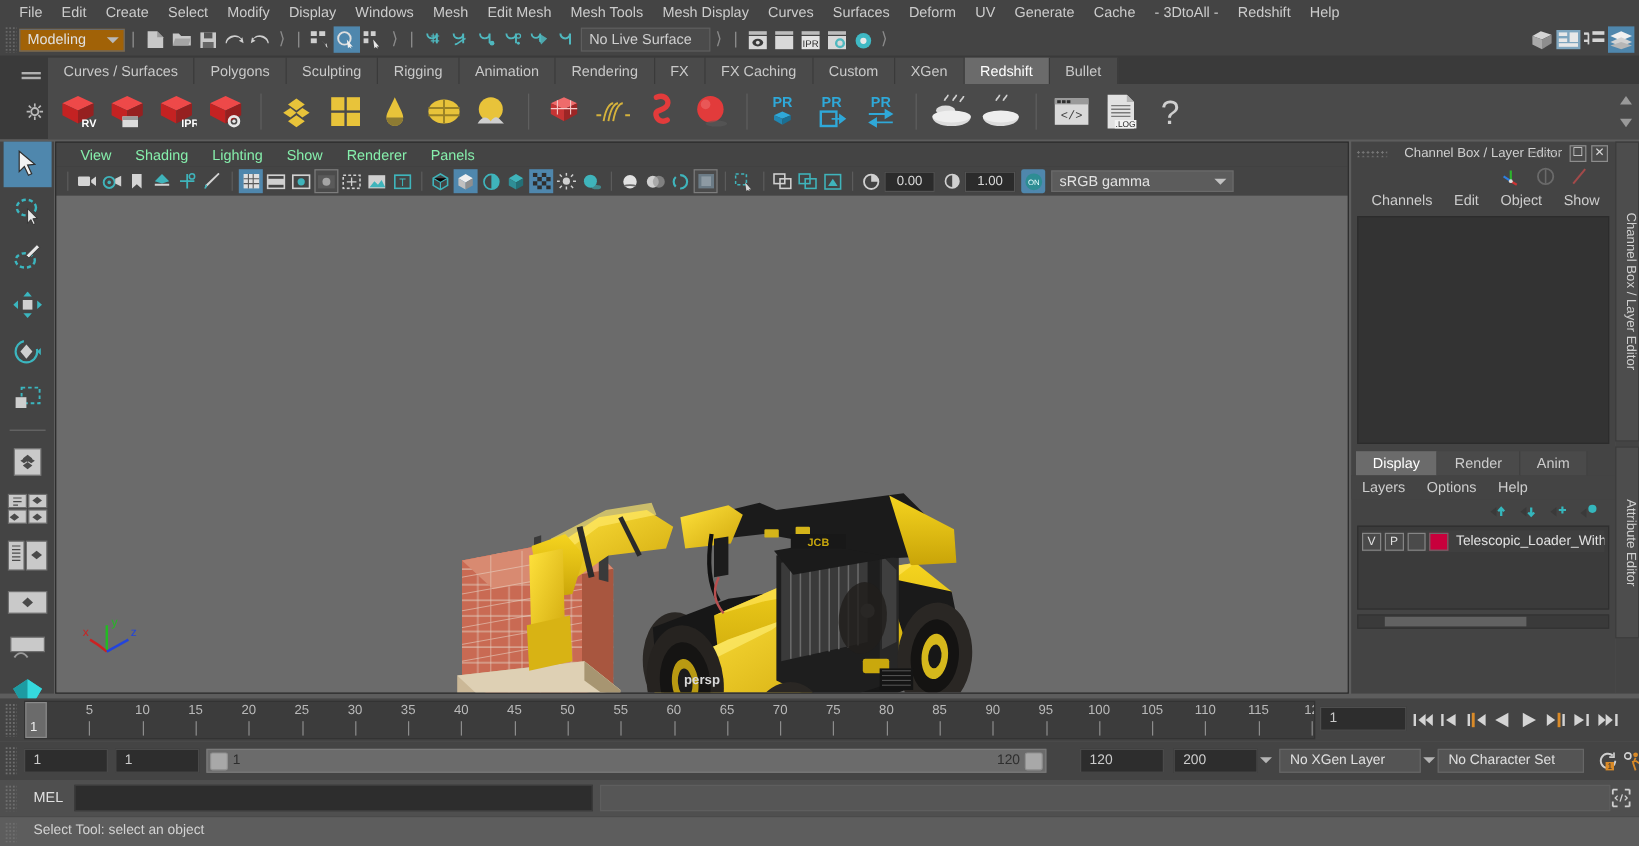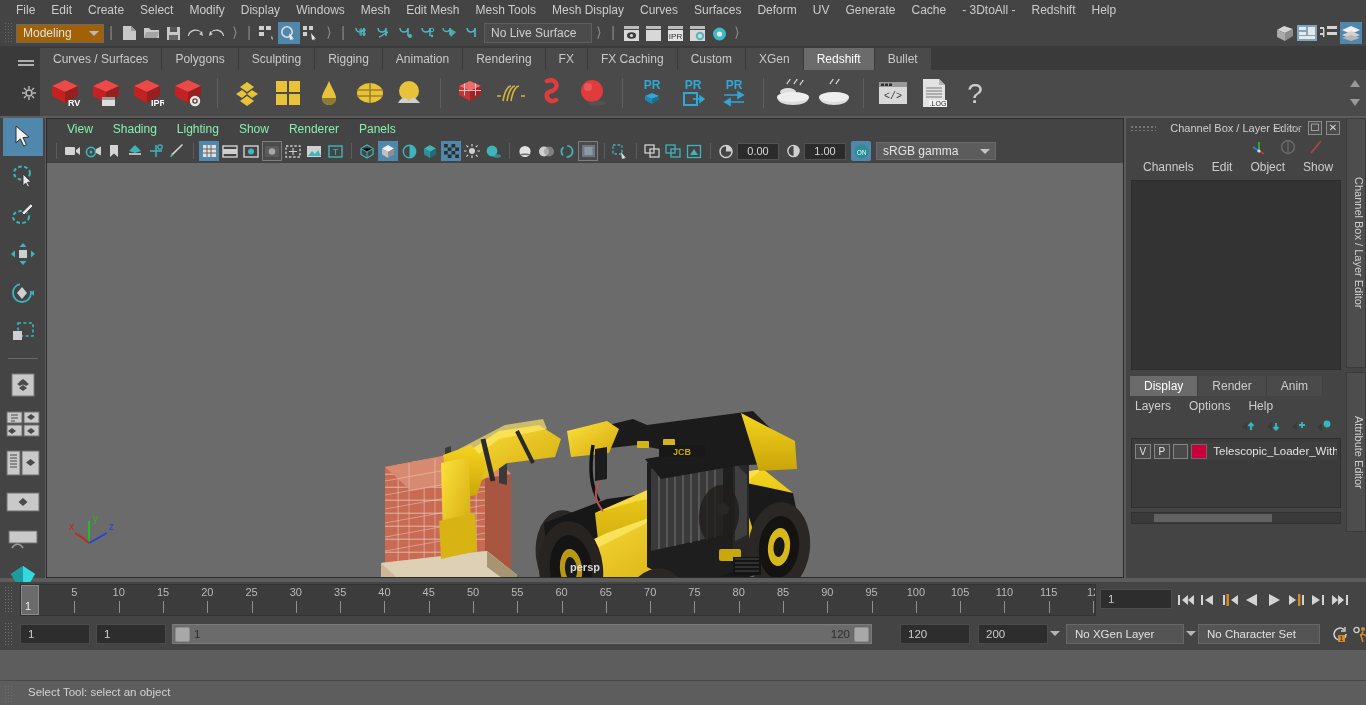--- a/index.html
+++ b/index.html
@@ -61,21 +61,21 @@
        border:1px solid #2a2a2a; }
   .vpmenu{ height:20px; display:flex; align-items:center; padding-left:10px; background:#444444; }
   .vpmenu .mi{ padding:0 10px; color:#86efac; font-size:12px; line-height:20px;}
   .vptools{ height:24px; background:#444444; display:flex; align-items:center; padding-left:4px; }
   .vtb{ width:20px; height:20px; display:inline-flex; align-items:center; justify-content:center; margin-right:1px;}
   .vtb.on{ background:#4f87ad; }
   .vtb.framed{ border:1px solid #7d7d7d; background:#4b4b4b; }
   .vsep{ width:1px; height:16px; background:#5c5c5c; margin:0 5px; }
   .numfield{ width:42px; height:17px; background:#2b2b2b; border:1px solid #535353; color:#d7d7d7;
              font-size:11px; line-height:15px; text-align:center; }
-  .gammasel{ width:120px; height:18px; background:#5c5c5c; border:1px solid #6a6a6a; color:#e3e3e3;
+  .gammasel{ width:152px; height:18px; background:#5c5c5c; border:1px solid #6a6a6a; color:#e3e3e3;
              font-size:12px; line-height:16px; padding-left:6px; position:relative; margin-left:4px;}
   .gammasel .arr{ position:absolute; right:5px; top:6px; border-left:5px solid transparent;
                   border-right:5px solid transparent; border-top:5px solid #c2c2c2; }
   .canvas{ position:relative; width:100%; height:414px; background:#6b6b6b; overflow:hidden; }
   .camlabel{ position:absolute; bottom:4px; left:0; width:100%; text-align:center; font-size:11px;
              font-weight:bold; color:#d8d8d8; }
   .axisg{ position:absolute; left:18px; bottom:22px; width:60px; height:50px; }
 
   
   .rdock{ position:absolute; left:1126px; top:118px; width:220px; height:460px; background:#444444; }
@@ -1269,19 +1269,31 @@
     </span>
     <span style="position:absolute; left:1352px; top:8px;">
       <svg width="16" height="17" viewBox="0 0 16 17">
           <circle cx="4.5" cy="4" r="2.6" fill="none" stroke="#cfcfcf" stroke-width="1.3"></circle>
           <circle cx="11" cy="3" r="2" fill="#d98a28"></circle>
           <path d="M11 5.5 L9 10 L11 16 M11 8 L14 10 M11 8 L8 9" stroke="#d98a28" stroke-width="1.5" fill="none"></path>
         </svg>
     </span>
   </div>
 
+  <div class="cmdrow">
+    <div class="cgrip"></div>
+    <div class="mellbl">MEL</div>
+    <div class="melin"></div>
+    <div class="melout"></div>
+    <div class="melbtn">
+      <svg width="18" height="18" viewBox="0 0 18 18">
+          <path d="M2 2h4M2 2v4M16 2h-4M16 2v4M2 16h4M2 16v-4M16 16h-4M16 16v-4" stroke="#cfcfcf" stroke-width="1.5" fill="none"></path>
+          <path d="M6 7l-2 2 2 2M12 7l2 2-2 2M10 6l-2 6" stroke="#cfcfcf" stroke-width="1.1" fill="none"></path>
+        </svg>
+    </div>
+  </div>
 
   <div class="statusrow">
     <div class="sgrip"></div>
     <div class="stxt">Select Tool: select an object</div>
   </div>
 
 </div>
 
 </body></html>

